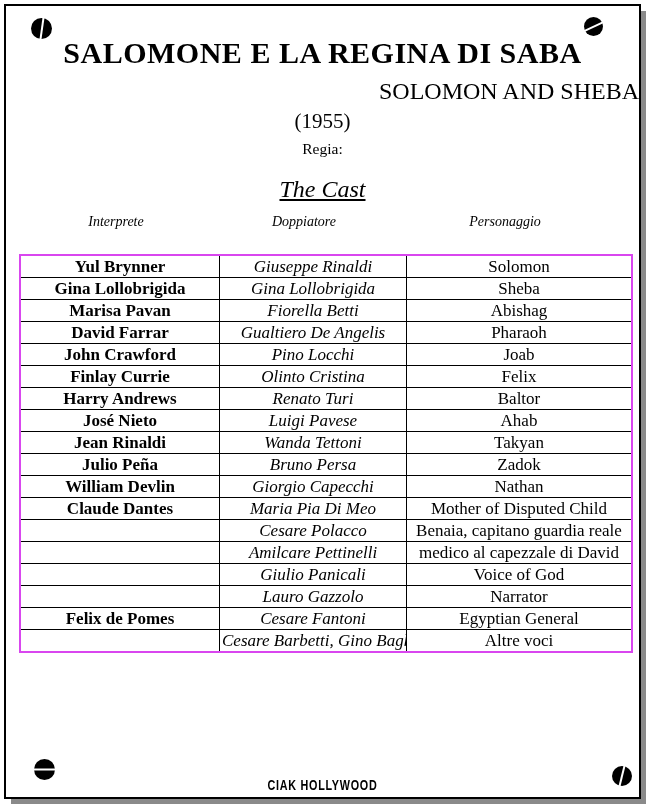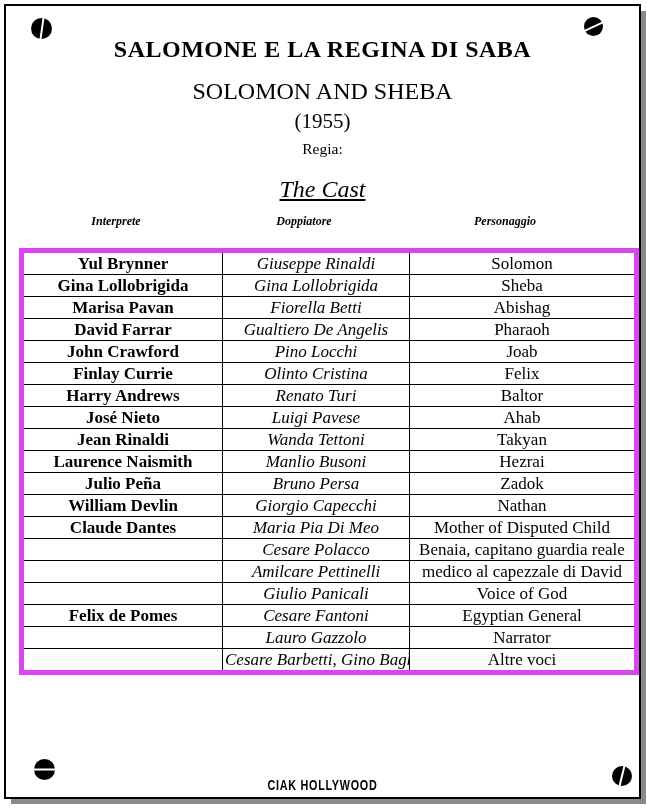--- a/index.html
+++ b/index.html
@@ -25,38 +25,38 @@
   .mark.tl { left:25px; top:12px; width:21px; height:21px; }
   .mark.tl::before { transform:rotate(8deg); }
   .mark.tr { left:578px; top:11px; width:19px; height:19px; }
   .mark.tr::before { transform:rotate(65deg); }
   .mark.bl { left:28px; top:753px; width:21px; height:21px; }
   .mark.bl::before { transform:rotate(90deg); }
   .mark.br { left:606px; top:760px; width:20px; height:20px; }
   .mark.br::before { transform:rotate(14deg); }
 
   .centerline { position:absolute; left:0; width:100%; text-align:center; line-height:1.1; }
-  .title   { top:30px;  font-size:24px; font-weight:bold; letter-spacing:0.5px; }
-  .subtitle{ top:72px;  font-size:24px; }
+  .title   { top:30px;  font-size:30px; font-weight:bold; letter-spacing:0.5px; }
+  .subtitle{ top:72px;  font-size:24px;text-align:right; }
   .year    { top:104px; font-size:21px; }
   .regia   { top:134px; font-size:15.5px; }
   .cast-heading { top:170px; font-size:24px; font-style:italic; text-decoration:underline; }
 
   .col-headers {
     position:absolute; left:13px; top:208px; width:596px;
-    display:flex; font-style:italic; font-size:12px;font-weight:bold;
+    display:flex; font-style:italic; font-size:14px;
   }
   .col-headers span { display:block; text-align:center; }
   .col-headers .w1 { width:194px; }
   .col-headers .w2 { width:182px; }
   .col-headers .w3 { width:220px; }
 
   table.cast {
-    position:absolute; left:13px; top:242px;
-    border-collapse:collapse; border:5px solid #d946ef;
+    position:absolute; left:13px; top:248px;
+    border-collapse:collapse; border:2px solid #d946ef;
     table-layout:fixed; width:596px;
   }
   table.cast td {
     border:1px solid #000; text-align:center; vertical-align:middle;
     height:21px; padding:0 2px; font-size:17px; line-height:1.15;
     overflow:hidden; white-space:nowrap;
   }
   td.col-interprete { width:194px; font-weight:bold; }
   td.col-doppiatore { width:182px; font-style:italic; }
   td.col-personaggio{ width:220px; }
@@ -133,25 +133,20 @@
           <td class="col-interprete">José Nieto</td>
           <td class="col-doppiatore">Luigi Pavese</td>
           <td class="col-personaggio">Ahab</td>
         </tr>
         <tr>
           <td class="col-interprete">Jean Rinaldi</td>
           <td class="col-doppiatore">Wanda Tettoni</td>
           <td class="col-personaggio">Takyan</td>
         </tr>
         <tr>
-          <td class="col-interprete">Laurence Naismith</td>
-          <td class="col-doppiatore">Manlio Busoni</td>
-          <td class="col-personaggio">Hezrai</td>
-        </tr>
-        <tr>
           <td class="col-interprete">Julio Peña</td>
           <td class="col-doppiatore">Bruno Persa</td>
           <td class="col-personaggio">Zadok</td>
         </tr>
         <tr>
           <td class="col-interprete">William Devlin</td>
           <td class="col-doppiatore">Giorgio Capecchi</td>
           <td class="col-personaggio">Nathan</td>
         </tr>
         <tr>
@@ -168,28 +163,28 @@
           <td class="col-interprete"></td>
           <td class="col-doppiatore">Amilcare Pettinelli</td>
           <td class="col-personaggio small">medico al capezzale di David</td>
         </tr>
         <tr>
           <td class="col-interprete"></td>
           <td class="col-doppiatore">Giulio Panicali</td>
           <td class="col-personaggio">Voice of God</td>
         </tr>
         <tr>
+          <td class="col-interprete"></td>
+          <td class="col-doppiatore">Lauro Gazzolo</td>
+          <td class="col-personaggio">Narrator</td>
+        </tr>
+        <tr>
           <td class="col-interprete">Felix de Pomes</td>
           <td class="col-doppiatore">Cesare Fantoni</td>
           <td class="col-personaggio">Egyptian General</td>
-        </tr>
-        <tr>
-          <td class="col-interprete"></td>
-          <td class="col-doppiatore">Lauro Gazzolo</td>
-          <td class="col-personaggio">Narrator</td>
         </tr>
         <tr>
           <td class="col-interprete"></td>
           <td class="col-doppiatore multiline">Cesare Barbetti,
 Gino Baghetti,
 Massimo Turci</td>
           <td class="col-personaggio">Altre voci</td>
         </tr>
       </tbody>
   </table>

